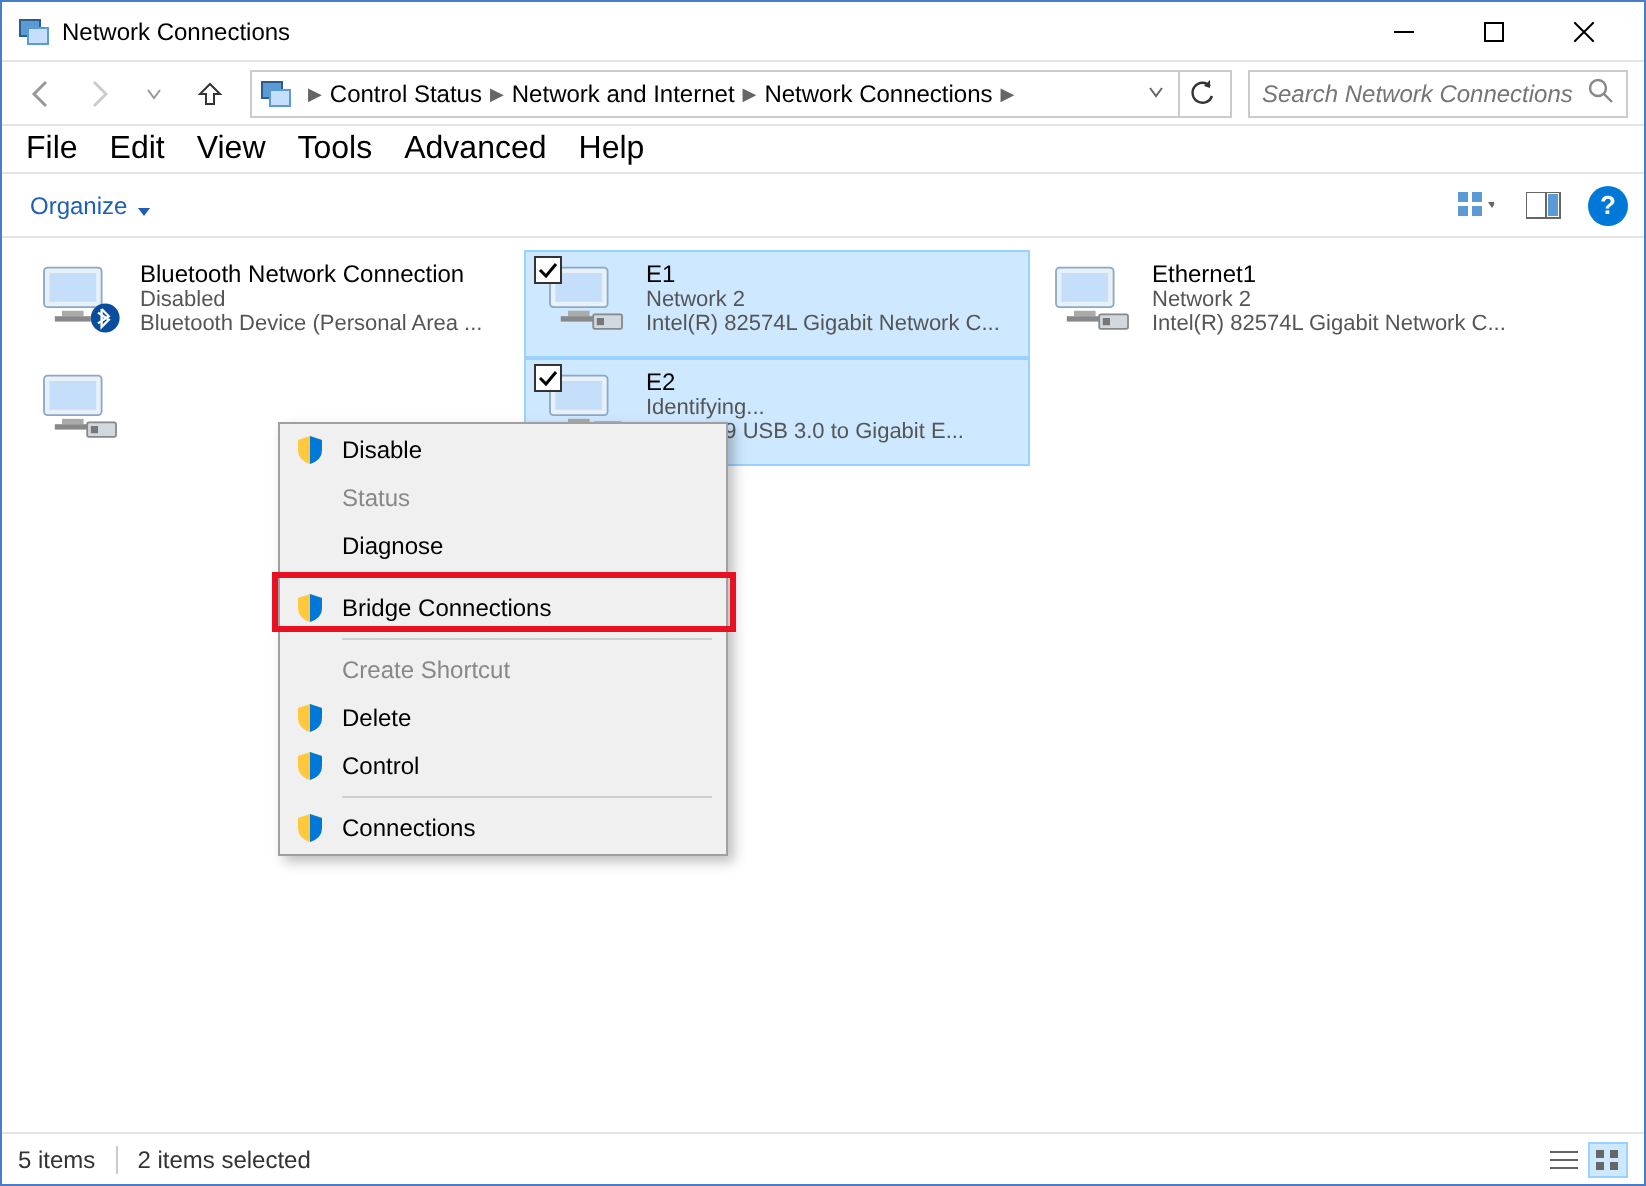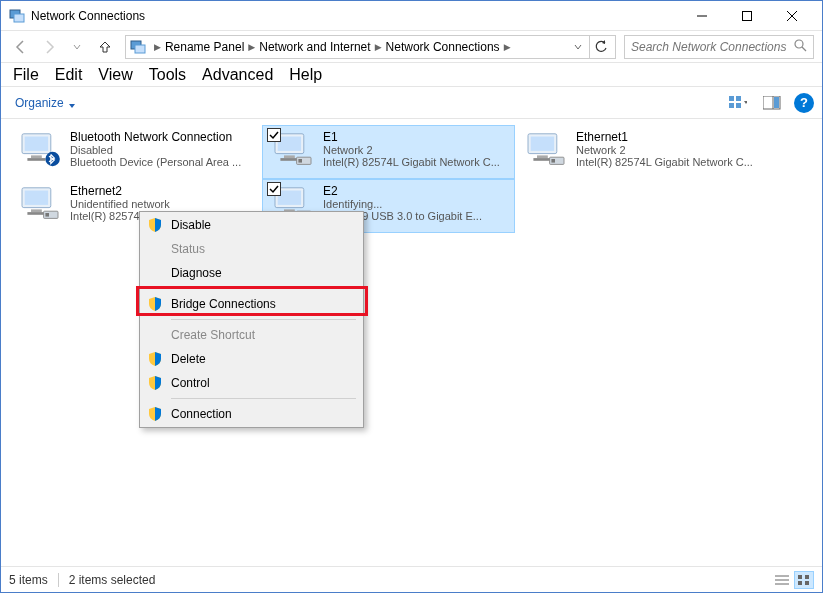--- a/index.html
+++ b/index.html
@@ -125,21 +125,21 @@
         <path d="M8 3 L3 8 L6 8 L6 13 L10 13 L10 8 L13 8 Z" fill="none" stroke="#333" stroke-width="1"></path>
       </svg>
     </div>
   <div class="address-bar">
     <span class="folder-icon"><svg viewBox="0 0 16 16">
           <rect x="1" y="2" width="10" height="8" fill="#5a9bd5" stroke="#2e5c8a"></rect>
           <rect x="5" y="6" width="10" height="8" fill="#c5dffb" stroke="#5a9bd5"></rect>
         </svg></span>
     <div class="breadcrumb">
       <span class="sep">▶</span>
-      <span>Rename Panel</span>
+      <span>Control Status</span>
       <span class="sep">▶</span>
       <span>Network and Internet</span>
       <span class="sep">▶</span>
       <span>Network Connections</span>
       <span class="sep">▶</span>
     </div>
     <div class="addr-dropdown"><svg width="10" height="10">
           <path d="M2 3 L5 7 L8 3" fill="none" stroke="#666" stroke-width="1"></path>
         </svg></div>
     <div class="refresh-btn">
@@ -262,25 +262,20 @@
       <div class="conn-icon">
         <svg class="monitor-svg" viewBox="0 0 48 40">
           <rect x="4" y="2" width="32" height="22" rx="2" fill="#e8f0f8" stroke="#8aa8c8"></rect>
           <rect x="7" y="5" width="26" height="16" fill="#c5dffb"></rect>
           <rect x="14" y="26" width="12" height="3" fill="#aaa"></rect>
           <rect x="10" y="29" width="20" height="3" fill="#888"></rect>
           <rect x="28" y="28" width="16" height="8" rx="1" fill="#d0d8e0" stroke="#888"></rect>
           <rect x="30" y="30" width="4" height="4" fill="#777"></rect>
         </svg>
       </div>
-      <div class="conn-text">
-        <div class="name">Ethernet2</div>
-        <div class="status">Unidentified network</div>
-        <div class="device">Intel(R) 82574</div>
-      </div>
     </div>
 
     <div class="conn-item selected">
       <div class="conn-icon">
         <div class="checkbox-overlay">
           <svg viewBox="0 0 10 10">
               <path d="M1 5 L4 8 L9 2" fill="none" stroke="#000" stroke-width="1.5"></path>
             </svg>
         </div>
         <svg class="monitor-svg" viewBox="0 0 48 40">
@@ -340,21 +335,21 @@
           <path d="M8 1 L14 3 L14 8 Q14 13 8 15 L8 1 Z" fill="#0078d7"></path>
         </svg></span>
     <span>Control</span>
   </div>
   <div class="ctx-sep"></div>
   <div class="ctx-item">
     <span class="shield"><svg viewBox="0 0 16 16">
           <path d="M8 1 L14 3 L14 8 Q14 13 8 15 Q2 13 2 8 L2 3 Z" fill="#ffc83d"></path>
           <path d="M8 1 L14 3 L14 8 Q14 13 8 15 L8 1 Z" fill="#0078d7"></path>
         </svg></span>
-    <span>Connection</span>
+    <span>Connections</span>
   </div>
 </div>
 
 <div class="highlight-box"></div>
 
 <div class="statusbar">
   <span>5 items</span>
   <div class="sep-v"></div>
   <span>2 items selected</span>
   <div class="statusbar-spacer"></div>

